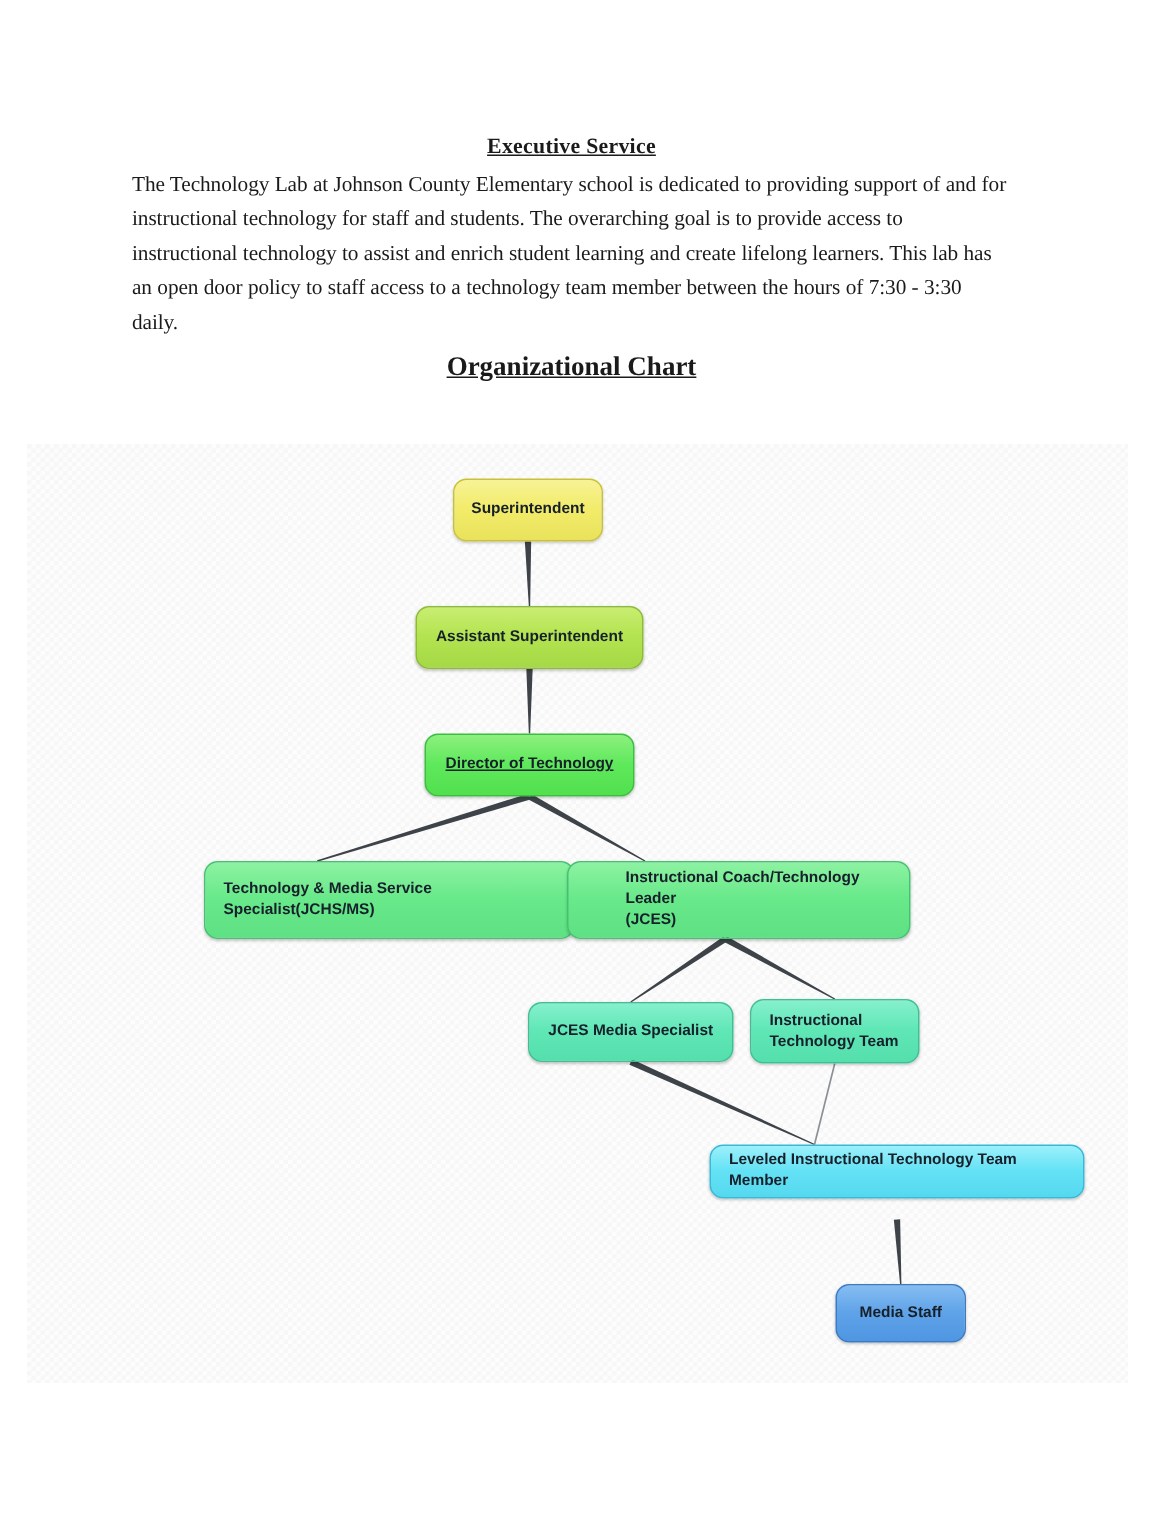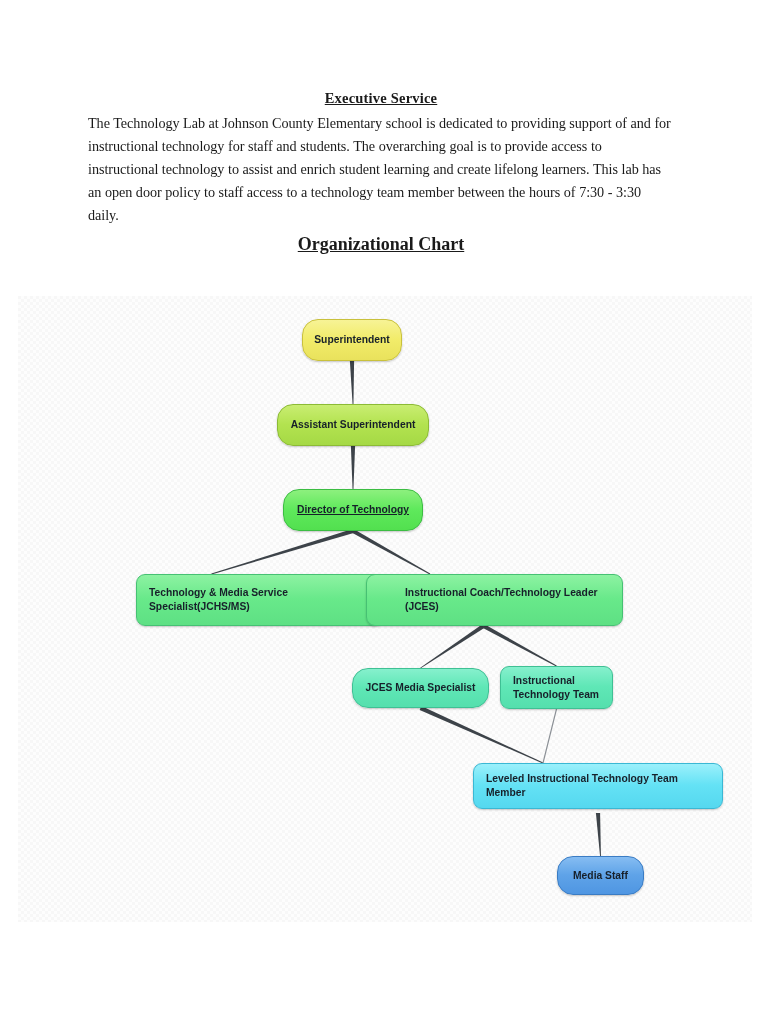--- a/index.html
+++ b/index.html
@@ -91,21 +91,21 @@
     align-items: center;
     z-index: 3;
     box-shadow: 0 1px 2px rgba(0,0,0,0.22);
     overflow: hidden;
   }
   .node .node-label {
     display: block;
     width: 100%;
     white-space: pre-line;
   }
-  .node.center  { justify-content: flex-end; text-align: center; border-radius: 16px; }
+  .node.center  { justify-content: flex-end; text-align: center; }
   .node.center .node-label { text-align: center; }
   .node.lead    { padding-left: 12px; padding-right: 8px; text-align: left; }
 
   
   .n-yellow {
     background: linear-gradient(180deg, #f7f396 0%, #f2ec6a 48%, #e9e25c 100%);
     border: 1px solid #c9c13c;
   }
   .n-yellowgreen {
     background: linear-gradient(180deg, #c9ed72 0%, #b3e350 48%, #a5d945 100%);
@@ -164,32 +164,32 @@
       <div class="node n-yellowgreen center" style="left: 259px; top: 108px; width: 152px; height: 42px;">
         <span class="node-label">Assistant Superintendent</span>
       </div>
       <div class="node n-green center" style="left: 265px; top: 193px; width: 140px; height: 42px;">
         <span class="node-label">Director of Technology</span>
       </div>
       <div class="node n-green-lt lead" style="left: 70px; top: 278px; width: 247px; height: 52px; margin-left: 48px;">
         <span class="node-label">Technology &amp; Media Service
 Specialist(JCHS/MS)</span>
       </div>
-      <div class="node n-green-lt lead" style="left: 348px; top: 278px; width: 257px; height: 52px; padding-left: 38px;">
+      <div class="node n-green-lt lead" style="left: 360px; top: 278px; width: 229px; height: 52px; padding-left: 38px;">
         <span class="node-label">Instructional Coach/Technology Leader
 (JCES)</span>
       </div>
       <div class="node n-mint center" style="left: 334px; top: 372px; width: 137px; height: 40px;">
         <span class="node-label">JCES Media Specialist</span>
       </div>
       <div class="node n-mint lead" style="left: 482px; top: 370px; width: 113px; height: 43px;">
         <span class="node-label">Instructional
 Technology Team</span>
       </div>
-      <div class="node n-cyan lead" style="left: 455px; top: 467px; width: 250px; height: 46px;">
+      <div class="node n-cyan lead" style="left: 455px; top: 467px; width: 250px; height: 36px;">
         <span class="node-label">Leveled Instructional Technology Team
 Member</span>
       </div>
       <div class="node n-blue center" style="left: 539px; top: 560px; width: 87px; height: 39px;">
         <span class="node-label">Media Staff</span>
       </div>
     </div>
 </div>
 
 </body></html>

